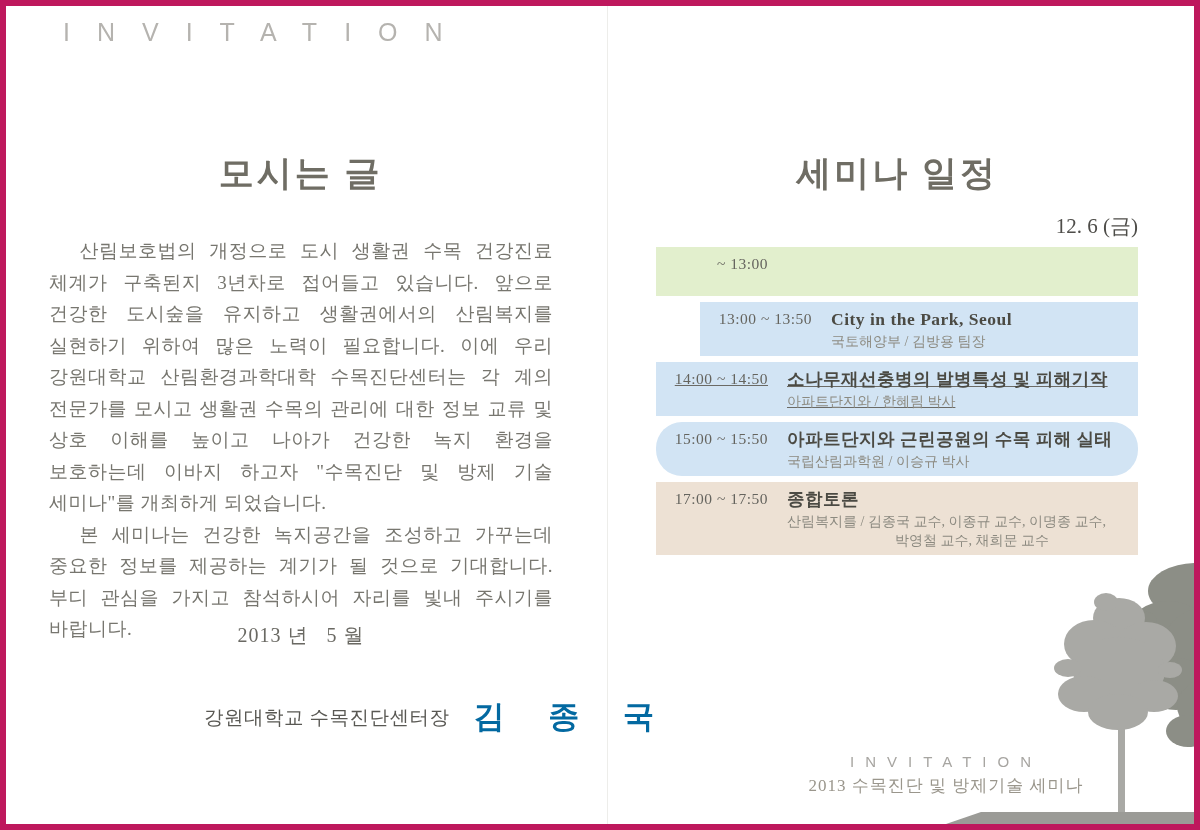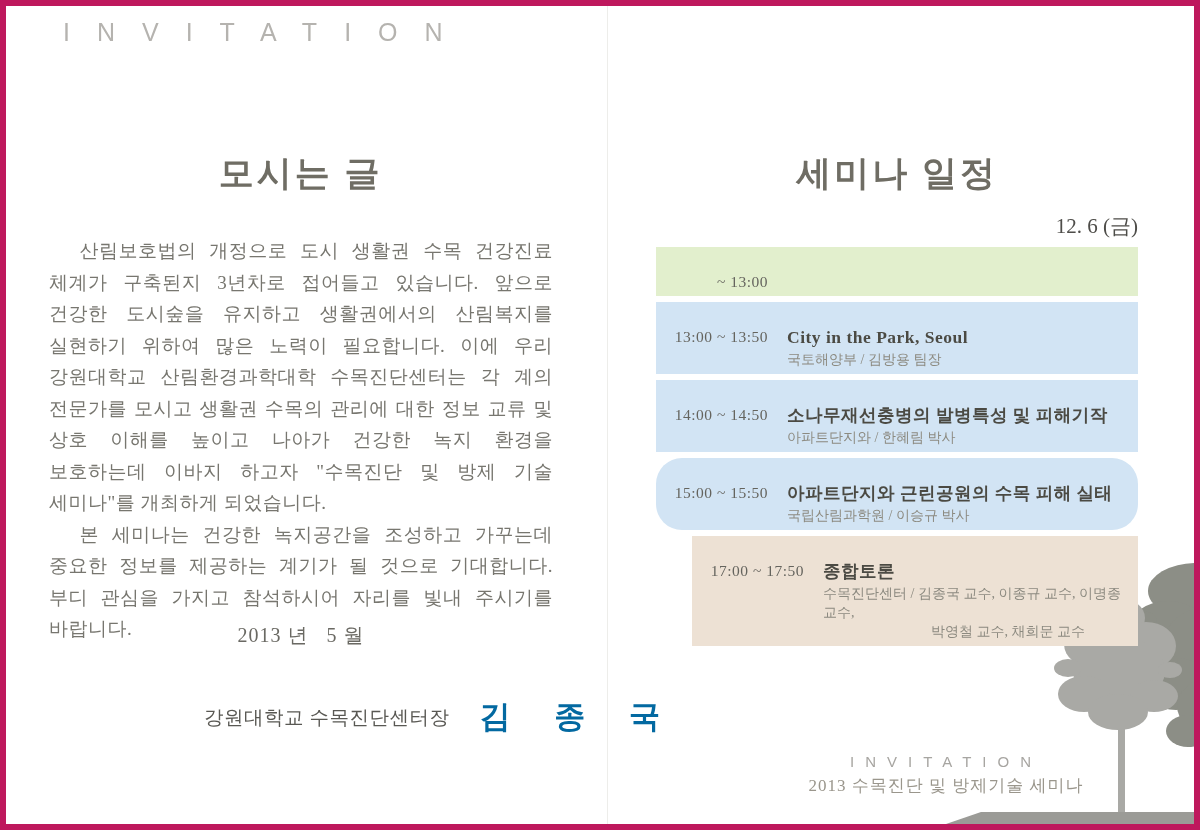--- a/index.html
+++ b/index.html
@@ -37,21 +37,21 @@
     letter-spacing:0.5px;
   }
   .left-body p{margin:0;text-indent:1.6em;}
   .left-date{
     position:absolute;left:43px;top:616px;width:504px;
     text-align:center;font-size:20px;color:#6a6963;
     letter-spacing:1px;white-space:pre;
   }
   .signature{
     position:absolute;left:198px;top:690px;
-    display:flex;align-items:center;gap:30px;white-space:nowrap;
+    display:flex;align-items:center;gap:24px;white-space:nowrap;
   }
   .sig-label{font-size:19.5px;color:#595853;letter-spacing:0.5px;}
   .sig-name{
     font-size:31px;font-weight:bold;color:#0369a1;
     letter-spacing:13px;word-spacing:10px;
     font-family:"Liberation Serif","DejaVu Serif",serif;
   }
   
   .right-title{
     position:absolute;left:650px;top:144px;width:482px;
@@ -64,21 +64,21 @@
     text-align:right;font-size:21px;color:#4e4d49;
   }
   .schedule{
     position:absolute;left:650px;top:241px;width:482px;
   }
   .row{
     display:flex;
     margin-bottom:6px;
     min-height:49px;
     box-sizing:border-box;
-    padding:24px 0 5px 0;
+    padding:6px 0 5px 0;
   }
   .row .time{
     width:112px;flex:0 0 112px;
     text-align:right;
     font-size:15.5px;color:#65645e;
     padding-top:2px;letter-spacing:0.5px;
   }
   .row .sess{margin-left:19px;flex:1;}
   .row .stitle{
     font-size:17.5px;font-weight:bold;color:#4b4a43;
@@ -162,50 +162,50 @@
   <div class="right-title">세미나 일정</div>
 
   <div class="right-date">12. 6 (금)</div>
 
   <div class="schedule">
 
     <div class="row" style="background-color: rgb(226, 239, 205);">
       <div class="time">~ 13:00</div>
     </div>
 
-    <div class="row" style="background-color: rgb(210, 228, 244);">
+    <div class="row" style="background-color: rgb(210, 228, 244); margin-left: 44px;">
       <div class="time">13:00 ~ 13:50</div>
       <div class="sess">
         <div class="stitle">City in the Park, Seoul</div>
         <div class="spres">국토해양부 / 김방용 팀장</div>
       </div>
     </div>
 
-    <div class="row" style="background-color: rgb(210, 228, 244);">
+    <div class="row" style="background-color: rgb(210, 228, 244); text-decoration: underline;">
       <div class="time">14:00 ~ 14:50</div>
       <div class="sess">
         <div class="stitle">소나무재선충병의 발병특성 및 피해기작</div>
         <div class="spres">아파트단지와 / 한혜림 박사</div>
       </div>
     </div>
 
     <div class="row" style="background-color: rgb(210, 228, 244); border-radius: 26px;">
       <div class="time">15:00 ~ 15:50</div>
       <div class="sess">
         <div class="stitle">아파트단지와 근린공원의 수목 피해 실태</div>
         <div class="spres">국립산림과학원 / 이승규 박사</div>
       </div>
     </div>
 
 
-    <div class="row" style="background-color: rgb(237, 225, 212); margin-left: 36px;">
+    <div class="row" style="background-color: rgb(237, 225, 212);">
       <div class="time">17:00 ~ 17:50</div>
       <div class="sess">
         <div class="stitle">종합토론</div>
-        <div class="spres">수목진단센터 / 김종국 교수, 이종규 교수, 이명종 교수,</div>
+        <div class="spres">산림복지를 / 김종국 교수, 이종규 교수, 이명종 교수,</div>
         <div class="spres2">박영철 교수, 채희문 교수</div>
       </div>
     </div>
 
   </div>
 
   <div class="footer-brand">INVITATION</div>
   <div class="footer-sub">2013 수목진단 및 방제기술 세미나</div>
 
 </div>

